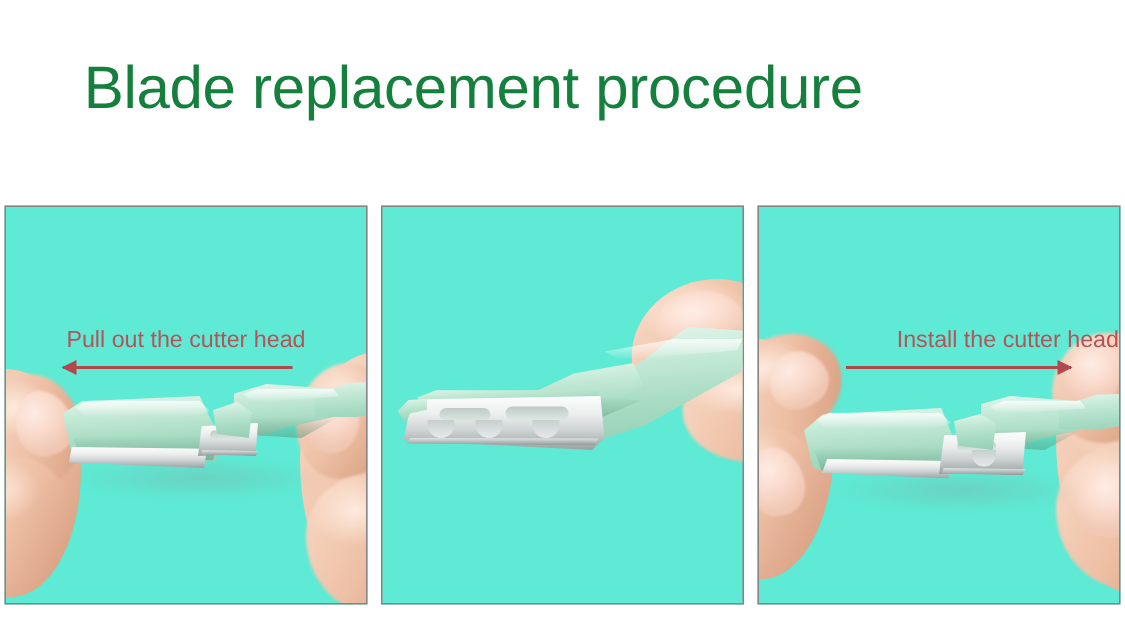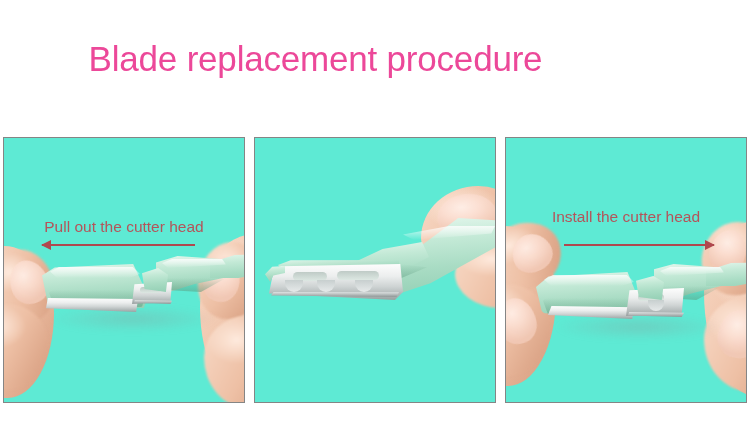--- a/index.html
+++ b/index.html
@@ -16,24 +16,24 @@
     -webkit-font-smoothing: antialiased;
   }
 
   
   #page-title {
     position: absolute;
     left: 0;
     top: 38px;
     width: 631px;
     text-align: center;
-    font-size: 35px;
+    font-size: 40px;
     line-height: 42px;
     font-weight: 400;
-    color: #ec4899;
+    color: #15803d;
     letter-spacing: -0.2px;
     white-space: nowrap;
   }
 
   
   #panels {
     position: absolute;
     left: 3px;
     top: 137px;
     width: 744px;
@@ -56,21 +56,21 @@
     left: 0;
     width: 100%;
     text-align: center;
     font-size: 15.5px;
     line-height: 19px;
     color: #b4545a;
     white-space: nowrap;
     z-index: 6;
   }
   .cap-1 { top: 79px; }
-  .cap-3 { top: 69px; }
+  .cap-3 { top: 79px; text-align: right; }
 
   .arrow-wrap {
     position: absolute;
     height: 14px;
     z-index: 6;
   }
   .arrow-wrap.a1 { left: 38px; top: 100px; width: 153px; }
   .arrow-wrap.a3 { left: 58px; top: 100px; width: 150px; }
   .arrow-line {
     position: absolute;

